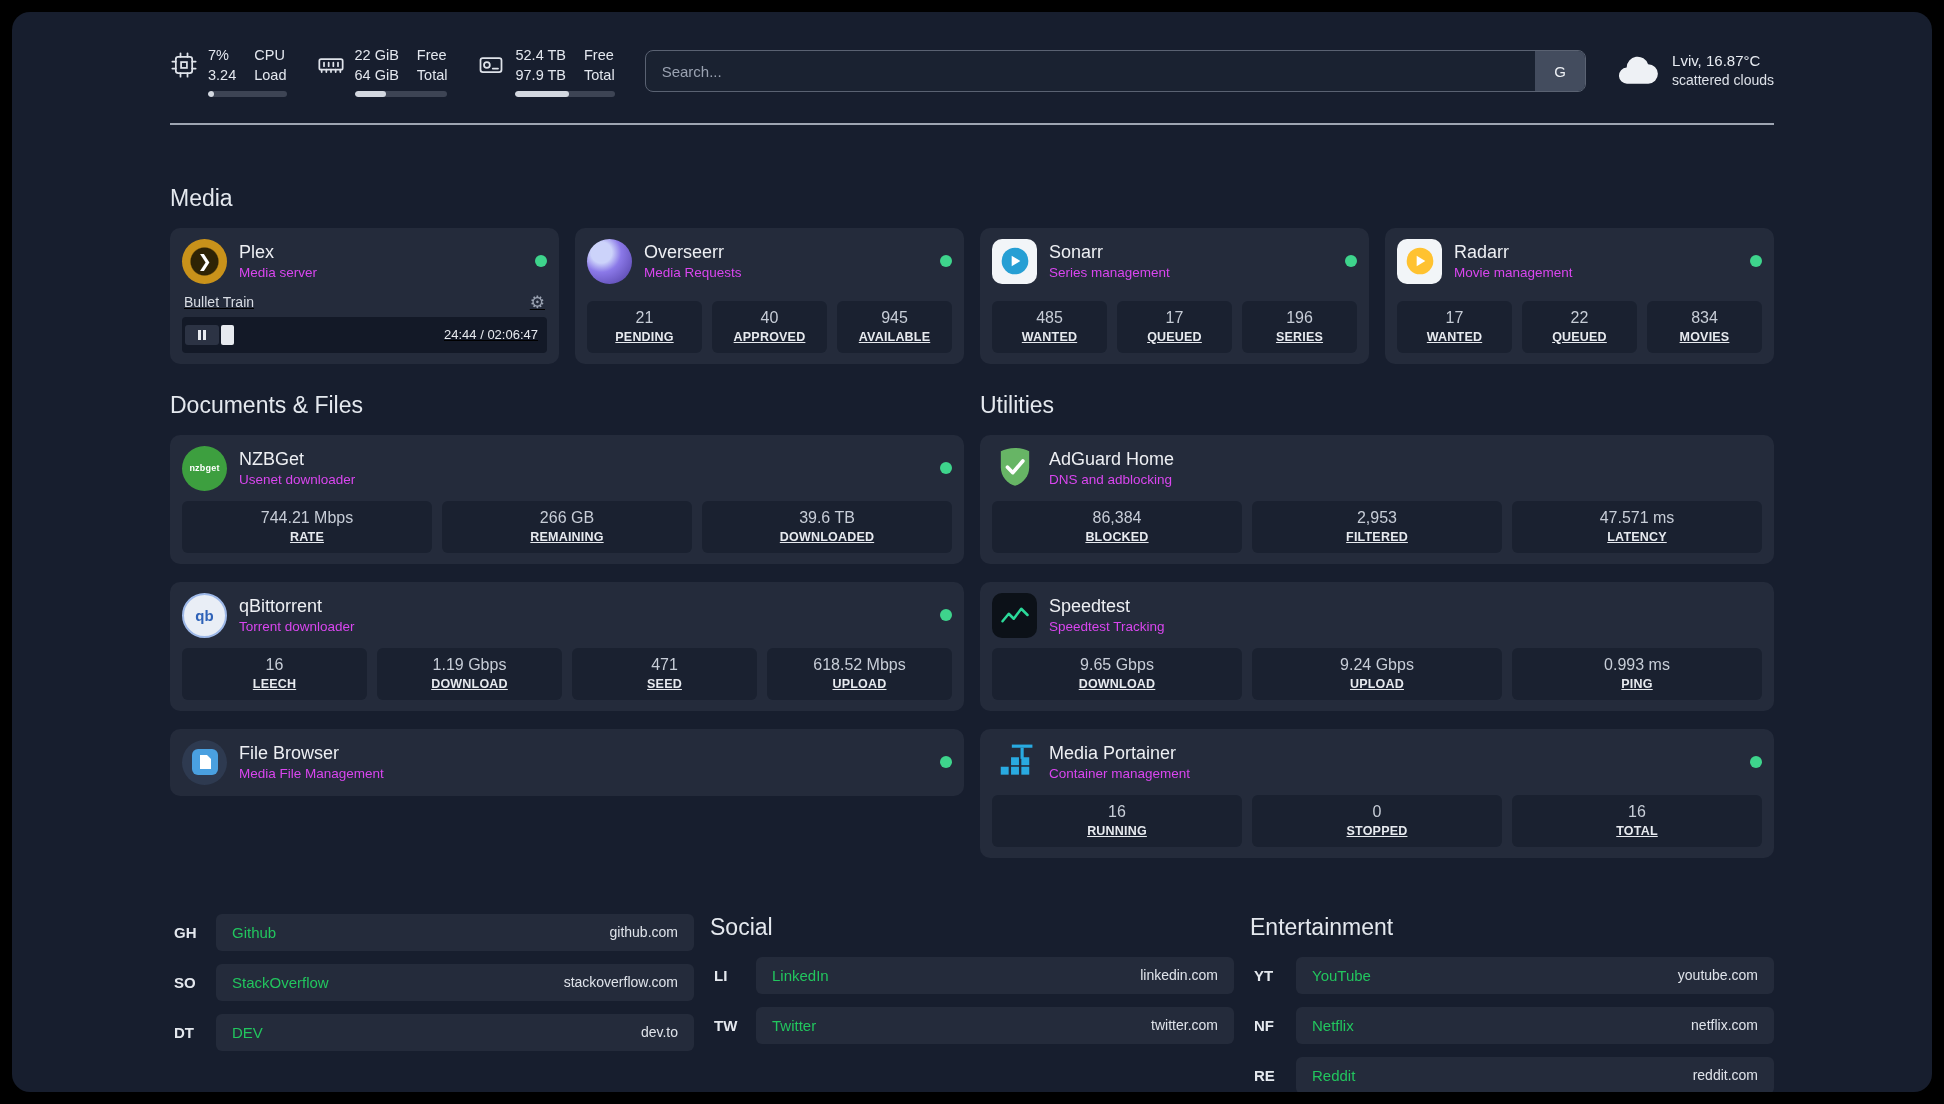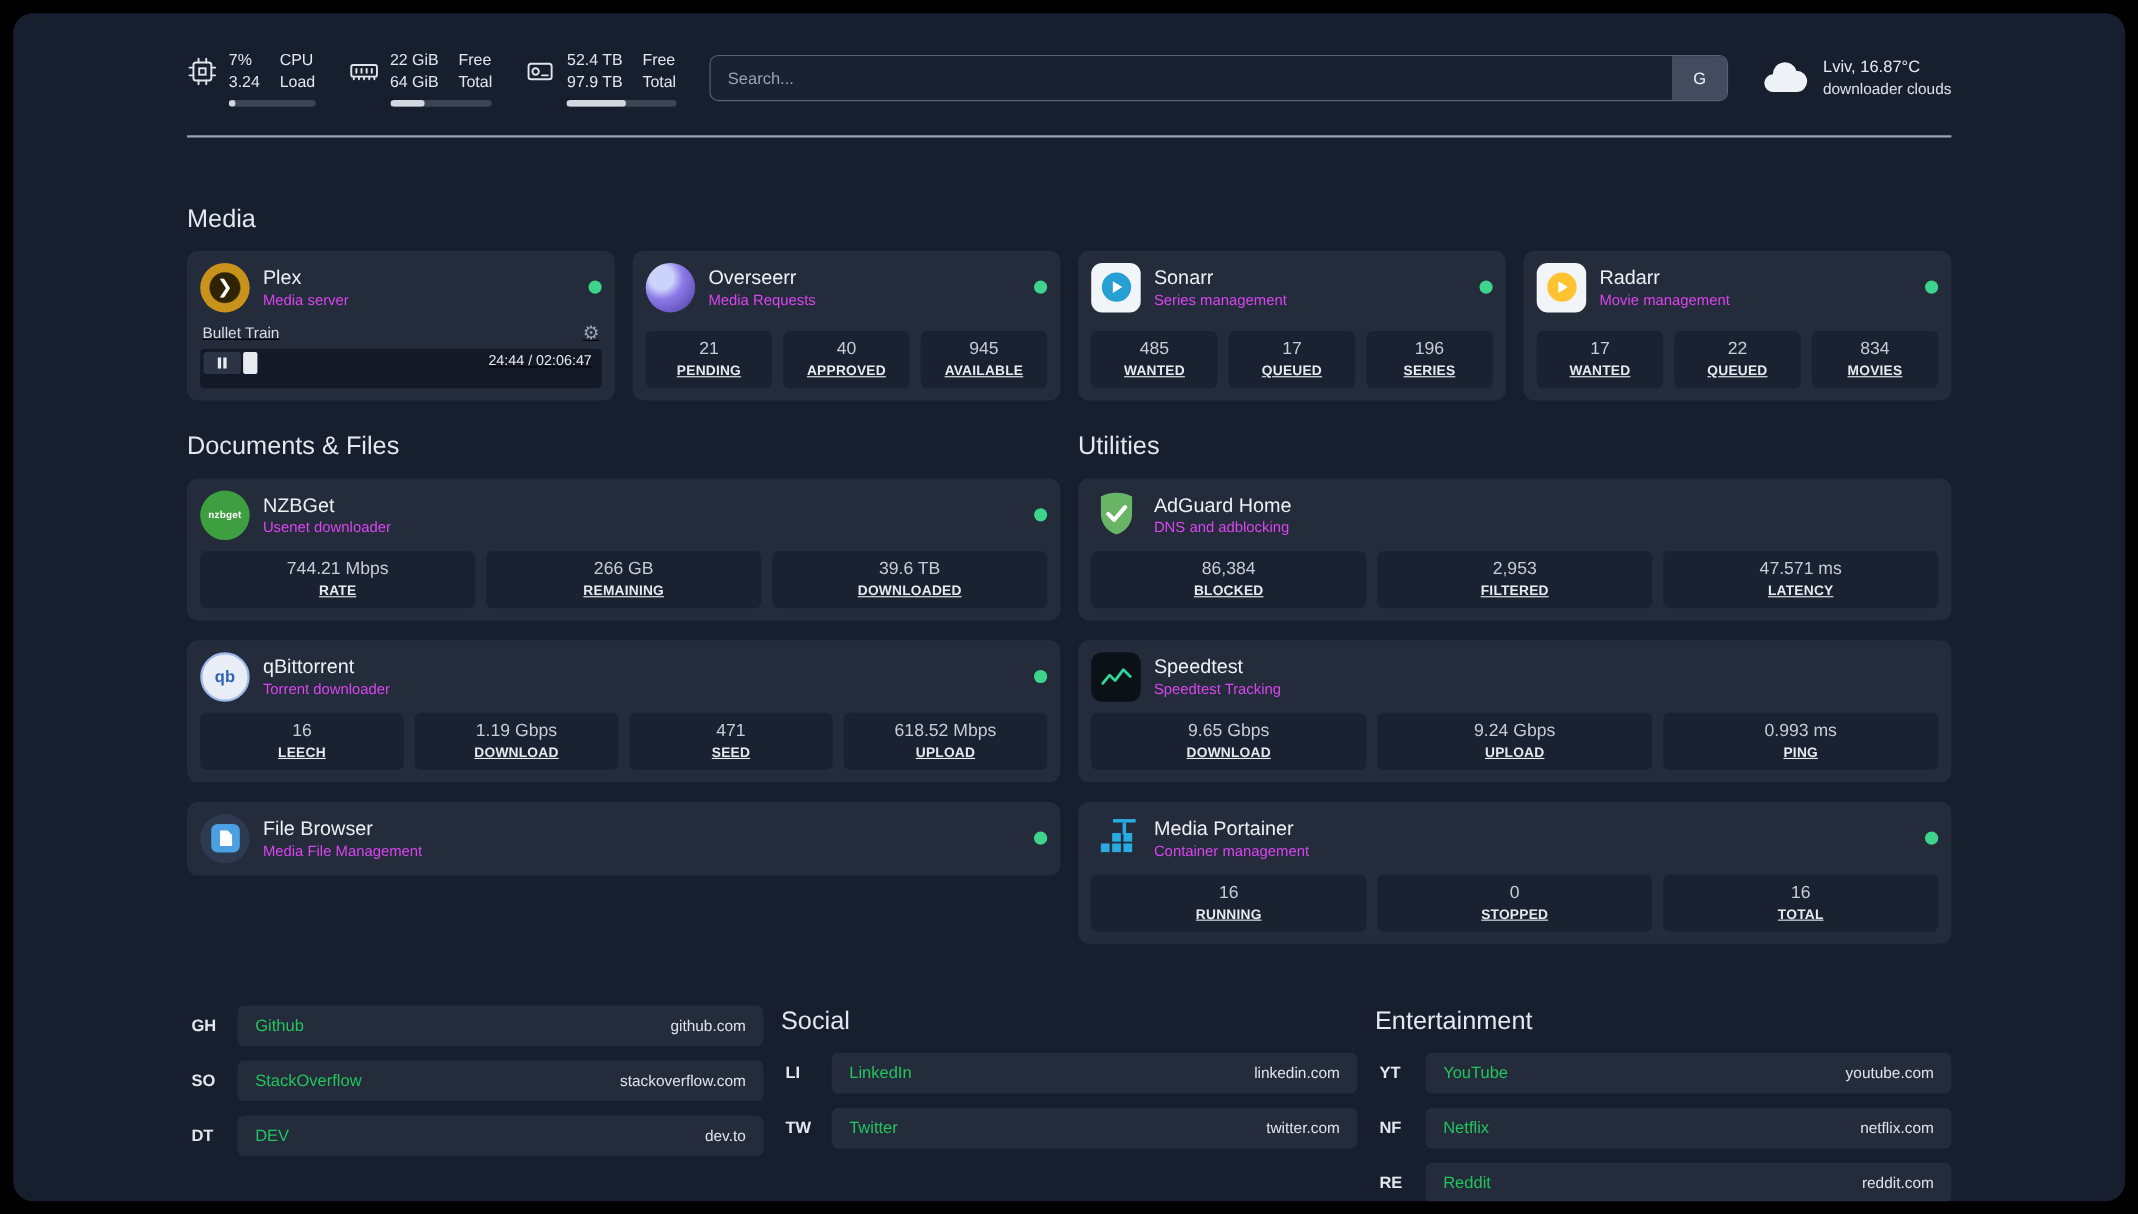--- a/index.html
+++ b/index.html
@@ -54,21 +54,21 @@
   .icon-qbittorrent { background: #e9eef6; border: 2px solid #9db8e8; color: #2e62b8; font-weight: 700; font-size: 15px; }
   .icon-adguard, .icon-portainer { background: transparent; border-radius: 0; }
   .icon-speedtest { border-radius: 10px; background: #0c1118; }
   .icon-filebrowser { background: #2e3a50; }
   .fb-inner { width: 26px; height: 26px; border-radius: 6px; background: #4aa0e0; display: flex; align-items: center; justify-content: center; }
 
   
   .player { display: flex; flex-direction: column; gap: 6px; margin-top: auto; text-decoration: underline; }
   .player-top { display: flex; align-items: center; justify-content: space-between; font-size: 14px; color: #d9dde4; padding: 0 2px; }
   .gear { color: #9aa2b1; font-size: 17px; cursor: pointer; line-height: 1; }
-  .player-bar { display: flex; align-items: flex-start; background: #131927; border-radius: 4px; padding: 3px; gap: 2px; height: 36px; }
+  .player-bar { display: flex; align-items: center; background: #131927; border-radius: 4px; padding: 3px; gap: 2px; height: 36px; }
   .pause-btn { width: 34px; height: 20px; background: #2c3344; border: none; border-radius: 3px; display: flex; align-items: center; justify-content: center; cursor: pointer; flex: none; }
   .seek { flex: 1; height: 20px; position: relative; cursor: pointer; }
   .seek-fill { position: absolute; left: 0; top: 0; height: 100%; background: #e7eaef; border-radius: 2px; }
   .player-time { font-size: 13px; color: #e7eaef; padding: 0 6px; white-space: nowrap; }
 
   
   .columns { display: grid; grid-template-columns: 1fr 1fr; gap: 16px; margin-top: 28px; align-items: start; }
   .col .card { margin-bottom: 18px; }
   .col .card:last-child { margin-bottom: 0; }
 
@@ -159,21 +159,21 @@
     </div>
 
     <div class="weather">
       <span>
         <svg width="44" height="34" viewBox="0 0 24 18" fill="#eef1f5">
           <path d="M6.2 17a4.4 4.4 0 0 1-.4-8.8A6 6 0 0 1 17.5 6.4 4.5 4.5 0 0 1 17.6 17h-11.4z"></path>
         </svg>
       </span>
       <div>
         <div class="weather-loc">Lviv, 16.87°C</div>
-        <div class="weather-cond">downloader clouds</div>
+        <div class="weather-cond">scattered clouds</div>
       </div>
     </div>
   </header>
 
   <hr class="divider">
 
   <section class="media-section">
     <h2 class="section-title">Media</h2>
     <div class="media-grid">
 

